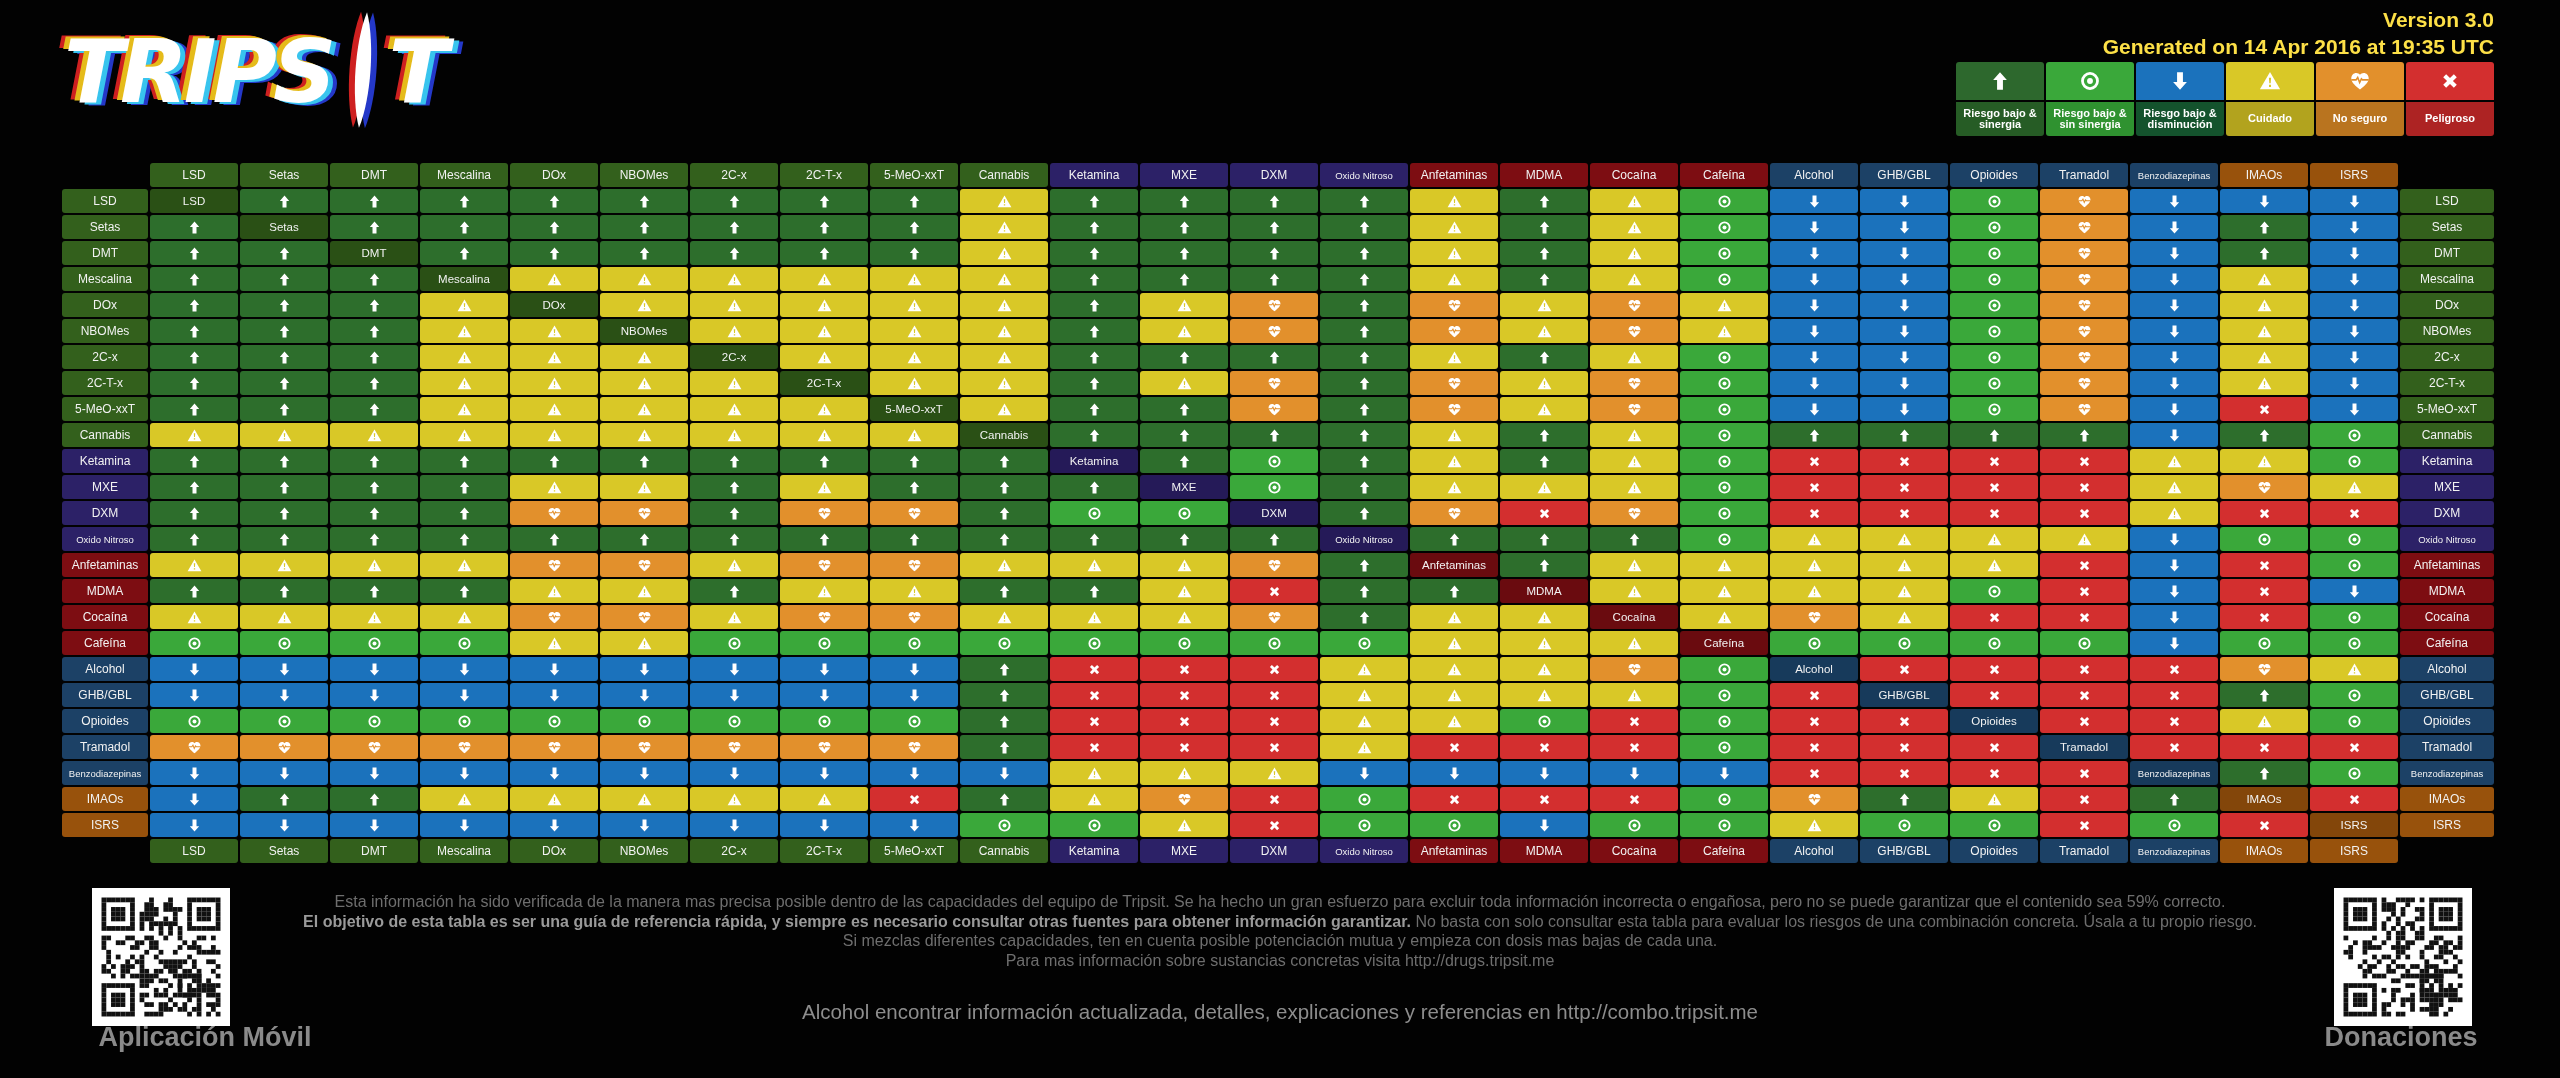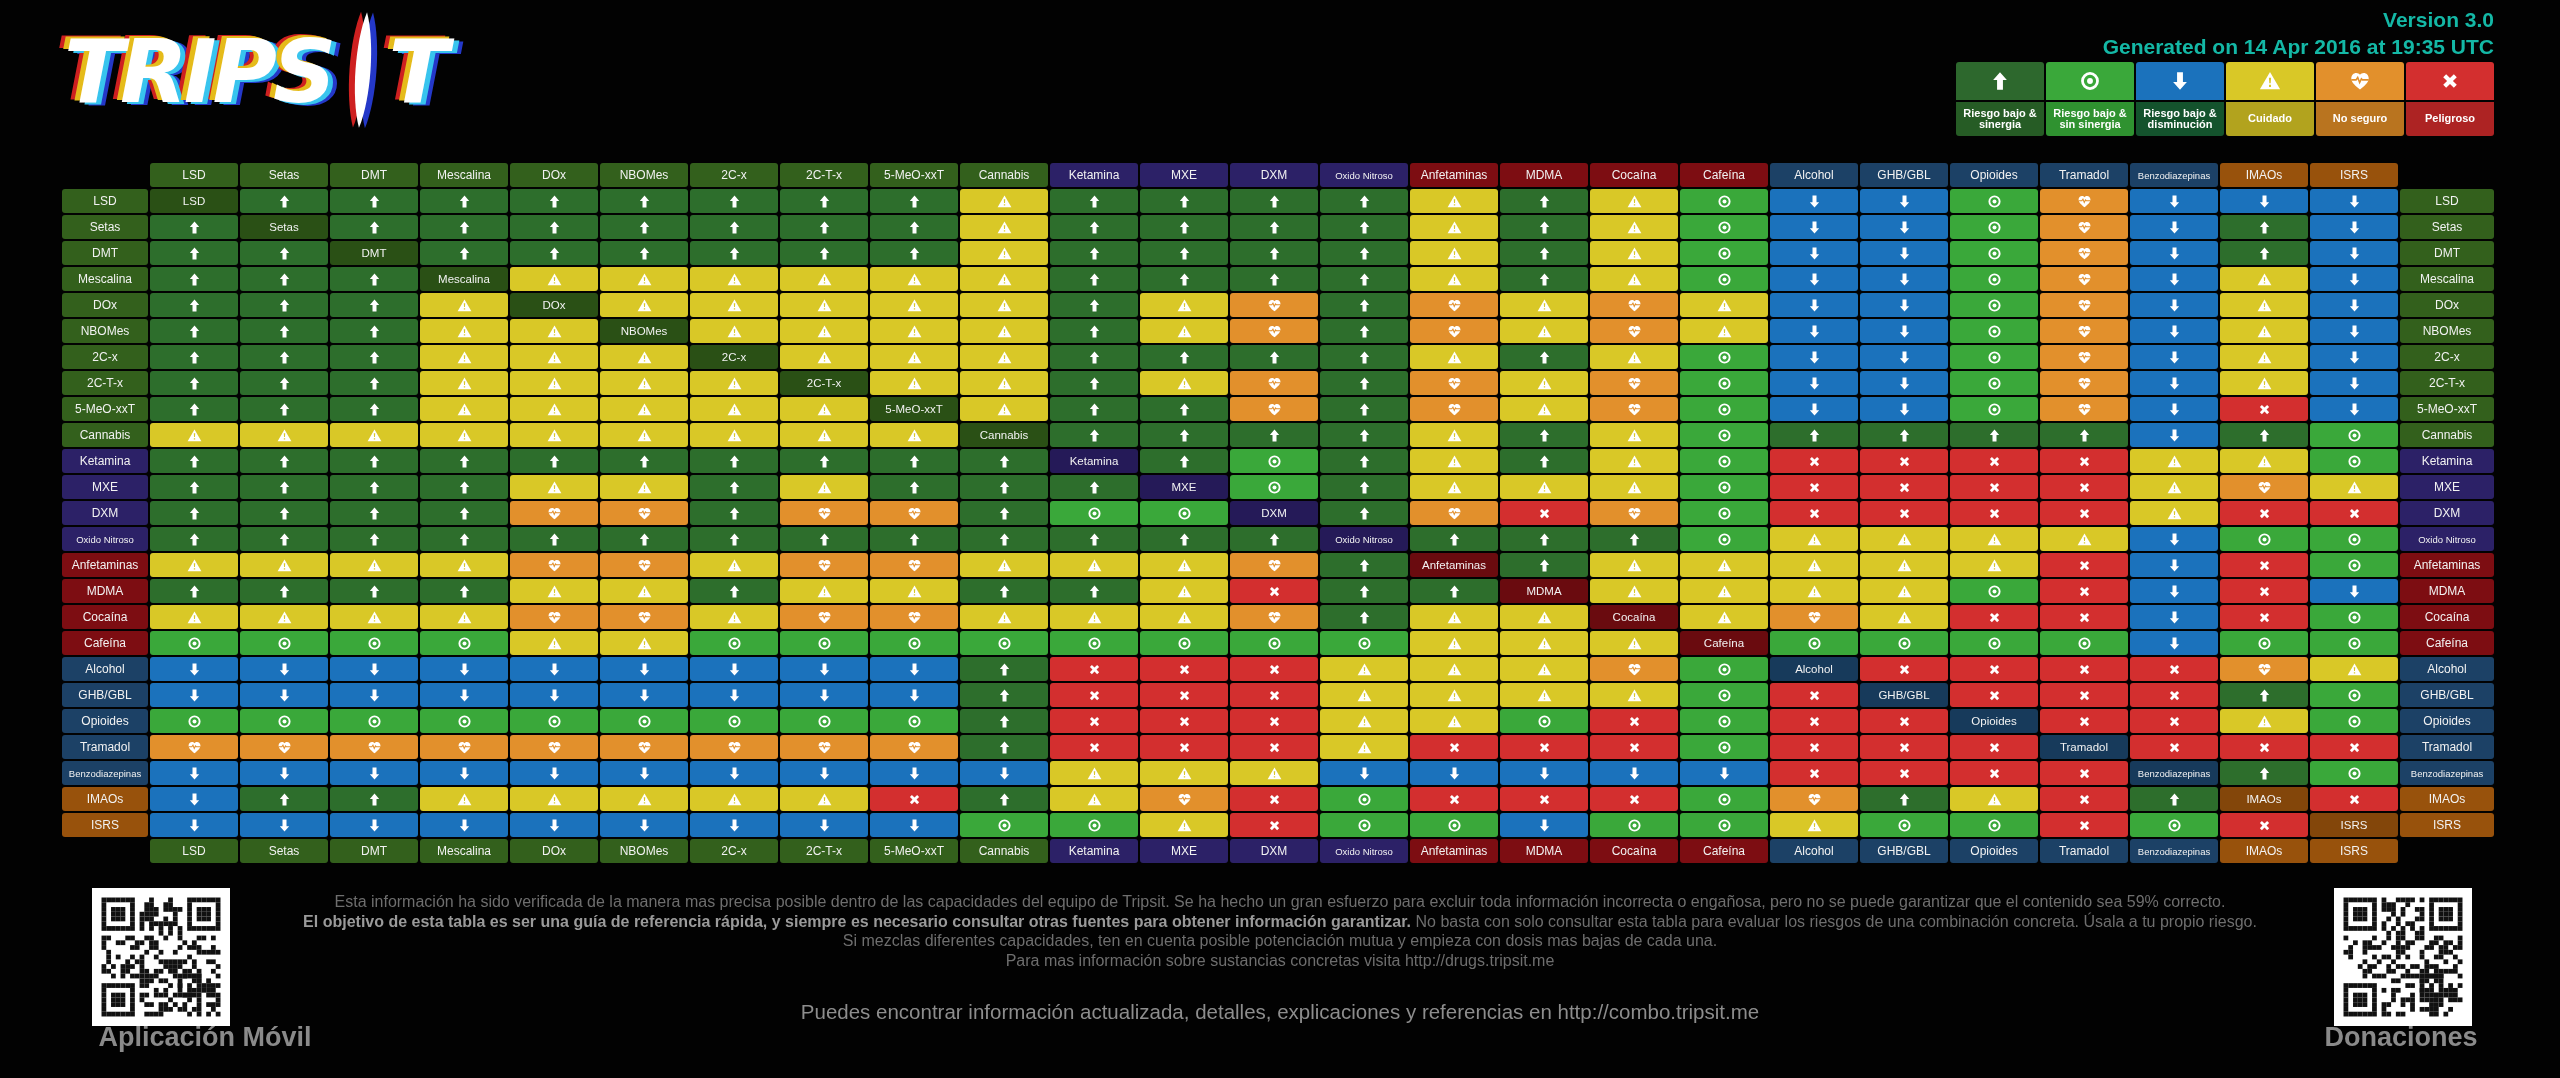--- a/index.html
+++ b/index.html
@@ -11,21 +11,21 @@
   .logo-txt{color:#fff;font-family:"DejaVu Sans","Liberation Sans",sans-serif;
     font-weight:bold;font-style:italic;font-size:88px;letter-spacing:-4px;line-height:1;
     text-shadow:-5px -2px 0 #e5bb1a,5px 2px 0 #38c4ee,-9px -3px 0 #ce2020,9px 3px 0 #2438c8;}
   .leaf{display:block;margin:0 2px 0 8px;}
 
   .title{position:absolute;left:0;right:0;top:10px;text-align:center;color:#fff;margin:0;
          font-weight:bold;white-space:nowrap;}
   .title .squeeze{display:inline-block;transform:scaleX(0.62);transform-origin:center;
          font-size:84px;letter-spacing:-3px;line-height:1.15;}
 
-  .meta{position:absolute;right:66px;top:6px;text-align:right;color:#14b8a6;
+  .meta{position:absolute;right:66px;top:6px;text-align:right;color:#fde047;
         font-weight:bold;font-size:21px;line-height:27px;}
 
   .legend{position:absolute;right:66px;top:62px;display:flex;gap:2px;}
   .lg-box{width:88px;display:flex;flex-direction:column;}
   .lg-ic{height:38px;border-radius:3px 3px 0 0;display:flex;align-items:center;justify-content:center;}
   .lg-ic svg{width:22px;height:22px;display:block;}
   .lg-lb{margin-top:2px;height:34px;border-radius:0 0 3px 3px;color:#fff;font-size:11px;
          font-weight:bold;display:flex;align-items:center;justify-content:center;text-align:center;
          line-height:11.5px;padding:1px 3px;box-sizing:border-box;}
 
@@ -4190,15 +4190,15 @@
     </div>
   <div class="qr-label qr-label-left">Aplicación Móvil</div>
   <div class="qr-label qr-label-right">Donaciones</div>
 
   <div class="disclaimer">
     <div>Esta información ha sido verificada de la manera mas precisa posible dentro de las capacidades del equipo de Tripsit. Se ha hecho un gran esfuerzo para excluir toda información incorrecta o engañosa, pero no se puede garantizar que el contenido sea 59% correcto.</div>
     <div><span class="dbold">El objetivo de esta tabla es ser una guía de referencia rápida, y siempre es necesario consultar otras fuentes para obtener información garantizar.</span><span> No basta con solo consultar esta tabla para evaluar los riesgos de una combinación concreta. Úsala a tu propio riesgo.</span></div>
     <div>Si mezclas diferentes capacidades, ten en cuenta posible potenciación mutua y empieza con dosis mas bajas de cada una.</div>
     <div>Para mas información sobre sustancias concretas visita http://drugs.tripsit.me</div>
   </div>
-  <div class="highlight">Puedes encontrar información actualizada, detalles, explicaciones y referencias en http://combo.tripsit.me</div>
+  <div class="highlight">Alcohol encontrar información actualizada, detalles, explicaciones y referencias en http://combo.tripsit.me</div>
 
 </div>
 
 </body></html>

